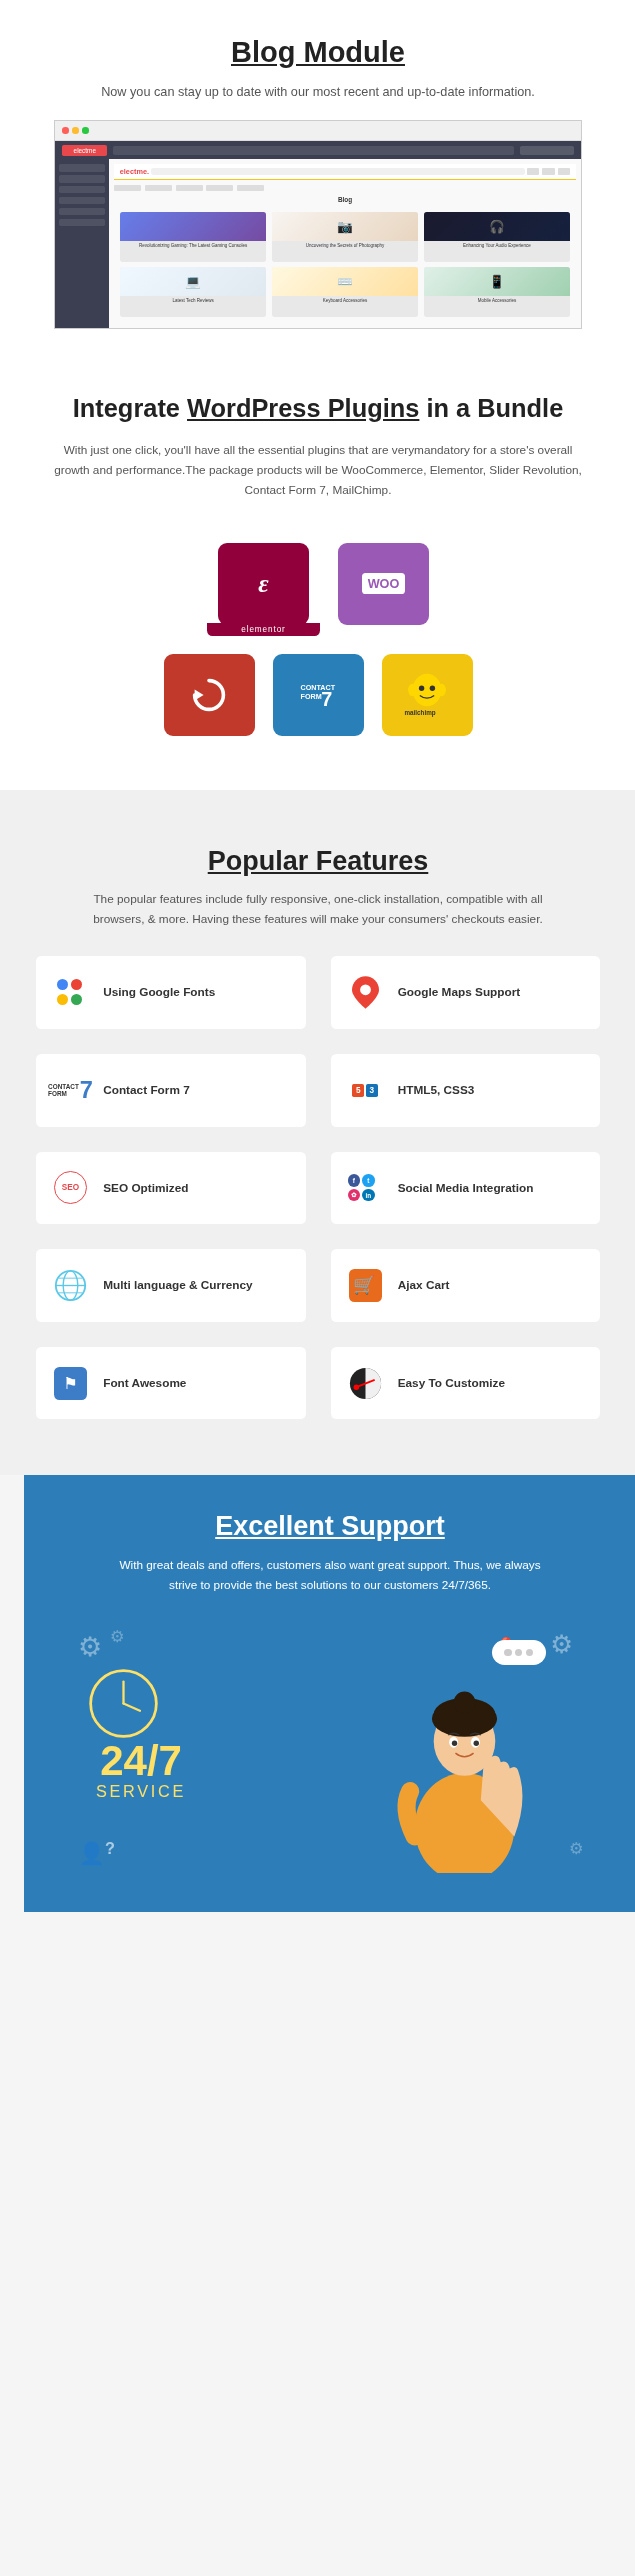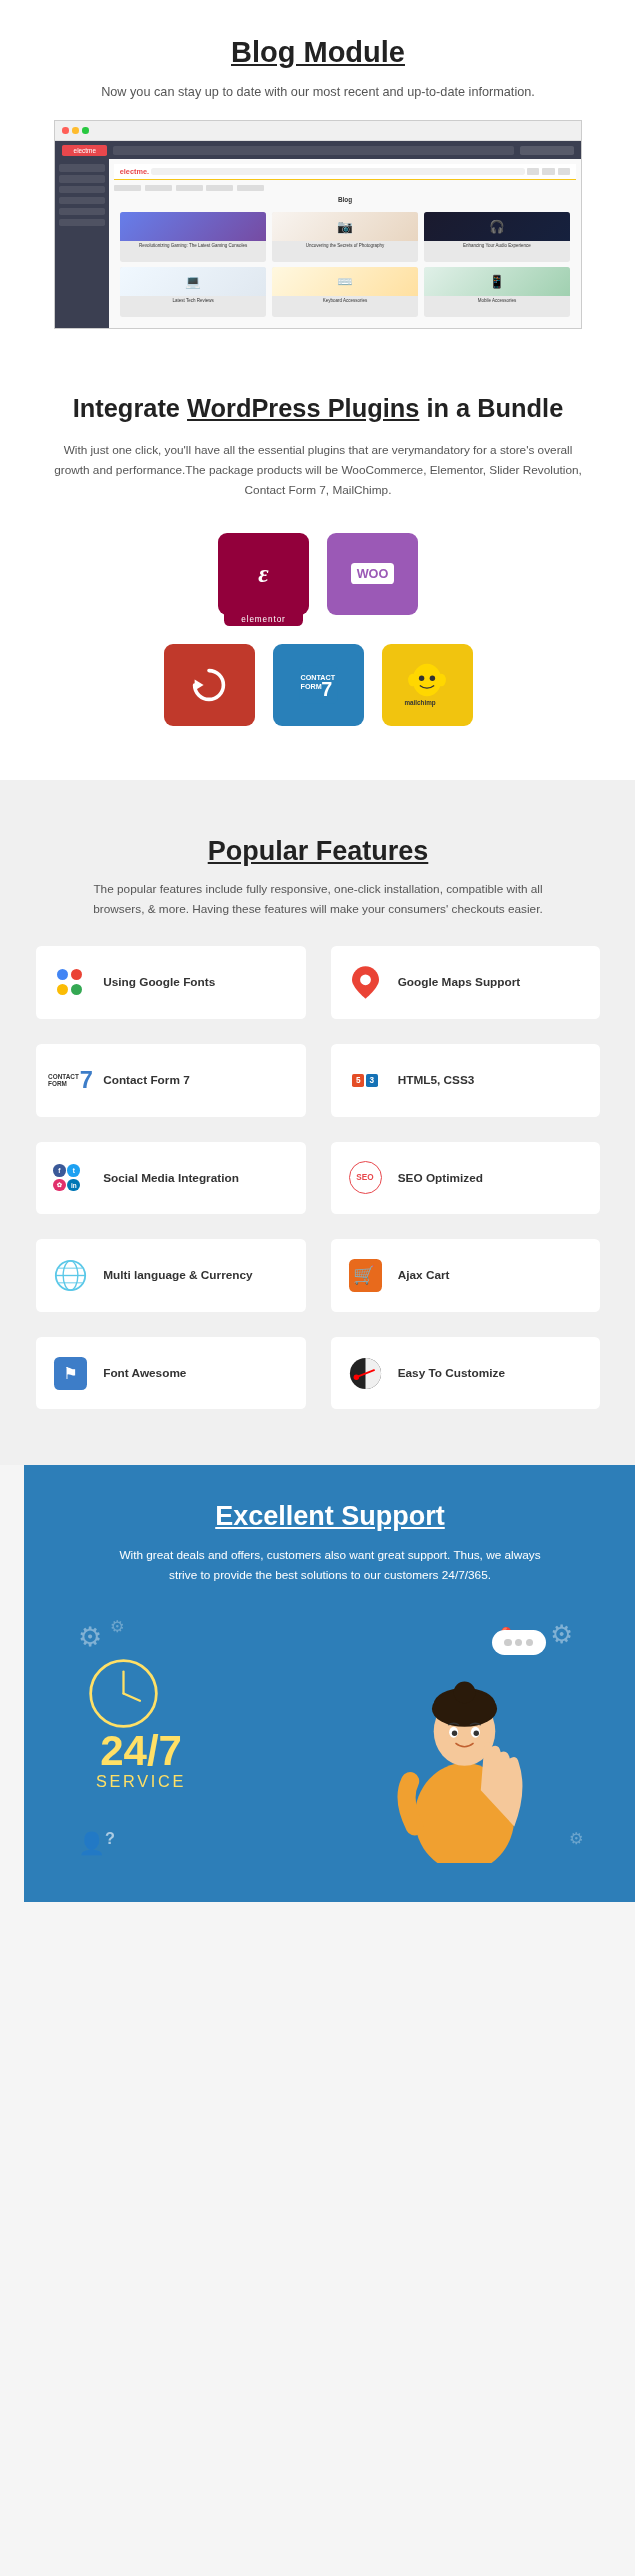--- a/index.html
+++ b/index.html
@@ -108,21 +108,21 @@
       color: #222;
       margin-bottom: 14.5px;
     }
     .plugins-section h2 span.underline {
       text-decoration: underline;
     }
     .plugins-section p {
       font-size: 11.8px;
       color: #555;
       line-height: 1.7;
-      margin-bottom: 33px;
+      margin-bottom: 43px;
     }
     .plugins-grid {
       display: flex;
       justify-content: center;
       gap: 18px;
       flex-wrap: wrap;
       margin-bottom: 18px;
     }
     .plugin-icon {
       width: 91px;
@@ -443,21 +443,21 @@
   <h2>
     <span>Integrate </span><span class="underline">WordPress Plugins</span><span> in a Bundle</span>
   </h2>
   <p>With just one click, you'll have all the essential plugins that are verymandatory for a store's overall growth and performance.The package products will be WooCommerce, Elementor, Slider Revolution, Contact Form 7, MailChimp.</p>
 
   <div class="plugins-grid">
     <div class="plugin-wrapper">
       <div class="plugin-icon plugin-elementor">
         <span style="font-style:italic;font-size:25.4px;font-family:Georgia,serif;">ε</span>
       </div>
-      <div style="background:#92003b;color:white;font-size:8.2px;padding:1.8px 7.3px;letter-spacing:0.9px;margin-top:-1.8px;width:79px;border-radius:0 0 5.4px 5.4px;text-align:center;">elementor</div>
+      <div style="background:#92003b;color:white;font-size:8.2px;padding:1.8px 7.3px;letter-spacing:0.9px;margin-top:-1.8px;width:113px;border-radius:0 0 5.4px 5.4px;text-align:center;">elementor</div>
     </div>
     <div class="plugin-wrapper">
       <div class="plugin-icon plugin-woo">
         <span style="font-size:12.7px;font-weight:bold;background:white;color:#9b59b6;padding:3.6px 5.4px;border-radius:3.6px;">WOO</span>
       </div>
     </div>
   </div>
 
   <div class="plugins-grid" style="justify-content:center;margin-top:9px;">
     <div class="plugin-wrapper">
@@ -542,35 +542,35 @@
         <div class="html5-icon">
           <div class="html5-badge">5</div>
           <div class="css3-badge">3</div>
         </div>
       </div>
       <span class="feature-label">HTML5, CSS3</span>
     </div>
 
     <div class="feature-card">
       <div class="feature-icon">
+        <div class="seo-badge">SEO</div>
+      </div>
+      <span class="feature-label">SEO Optimized</span>
+    </div>
+
+    <div class="feature-card">
+      <div class="feature-icon">
         <div class="social-cluster">
           <div class="social-dot" style="background:#3b5998;">f</div>
           <div class="social-dot" style="background:#1da1f2;">t</div>
           <div class="social-dot" style="background:#e1306c;">✿</div>
           <div class="social-dot" style="background:#0077b5;">in</div>
         </div>
       </div>
       <span class="feature-label">Social Media Integration</span>
-    </div>
-
-    <div class="feature-card">
-      <div class="feature-icon">
-        <div class="seo-badge">SEO</div>
-      </div>
-      <span class="feature-label">SEO Optimized</span>
     </div>
 
     <div class="feature-card">
       <div class="feature-icon">
         <svg class="globe-icon-svg" viewBox="0 0 36 36">
           <circle cx="18" cy="18" r="16" fill="none" stroke="#5bc8e8" stroke-width="2"></circle>
           <ellipse cx="18" cy="18" rx="8" ry="16" fill="none" stroke="#5bc8e8" stroke-width="1.5"></ellipse>
           <line x1="2" y1="18" x2="34" y2="18" stroke="#5bc8e8" stroke-width="1.5"></line>
           <line x1="5" y1="10" x2="31" y2="10" stroke="#5bc8e8" stroke-width="1"></line>
           <line x1="5" y1="26" x2="31" y2="26" stroke="#5bc8e8" stroke-width="1"></line>

